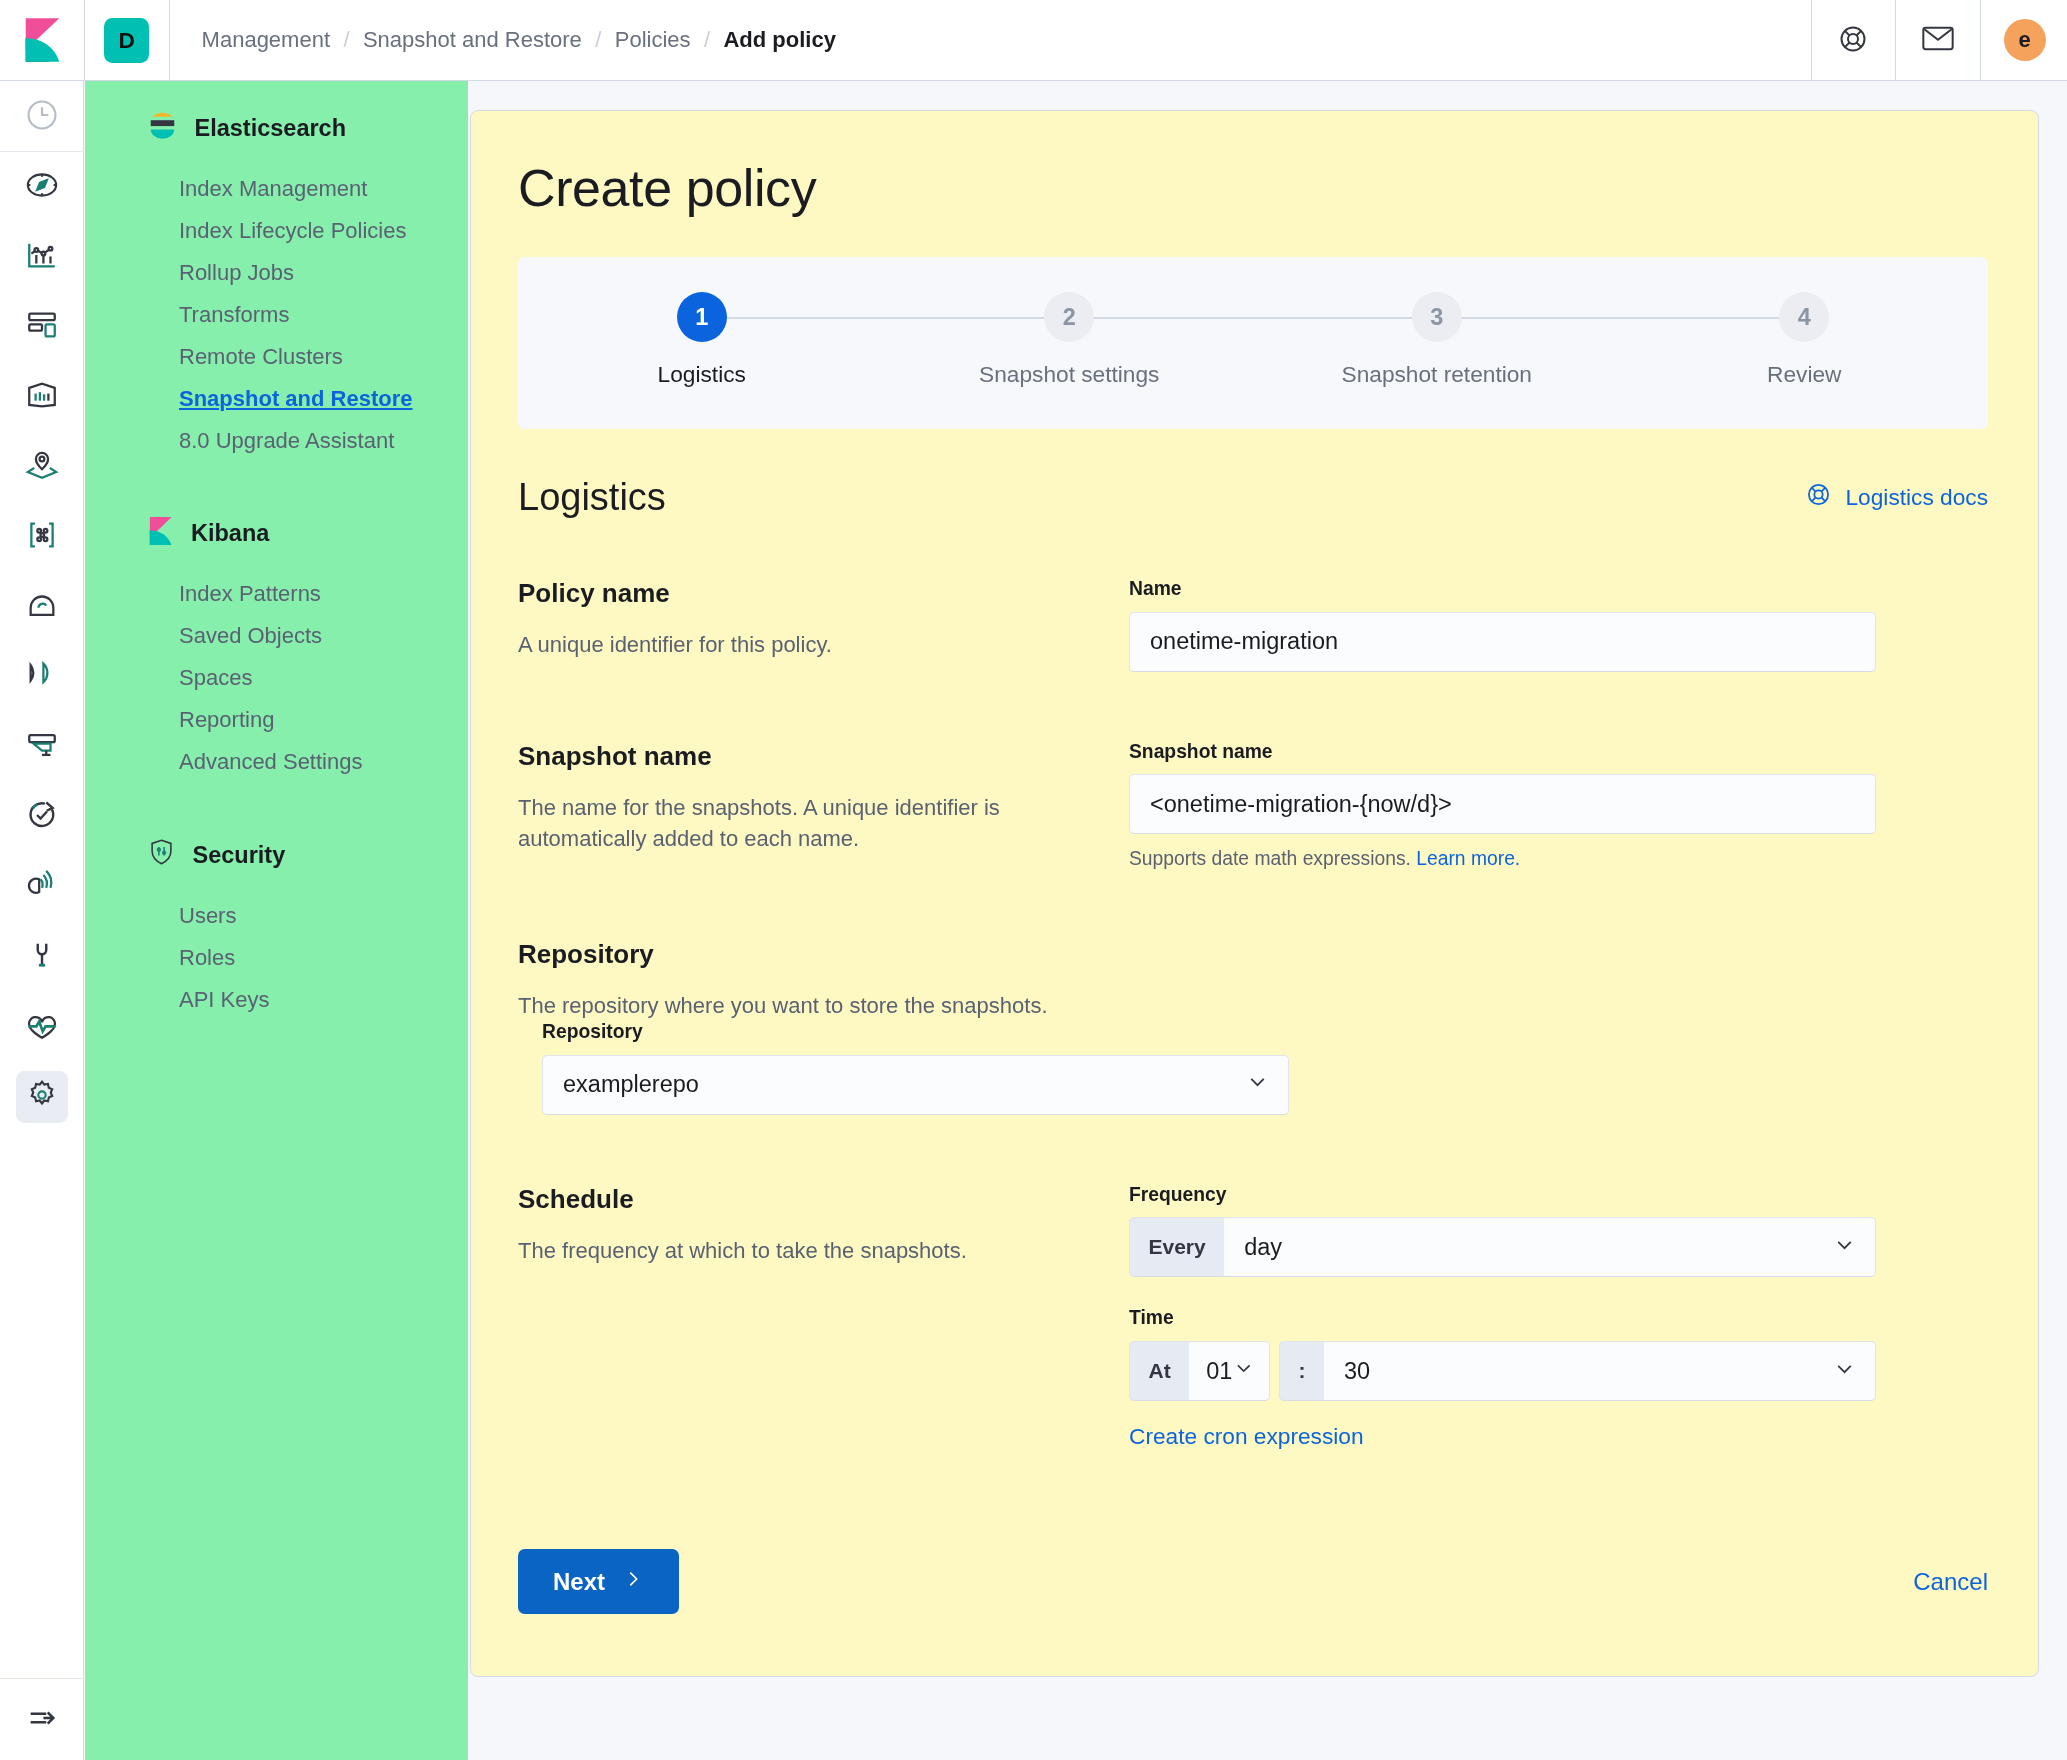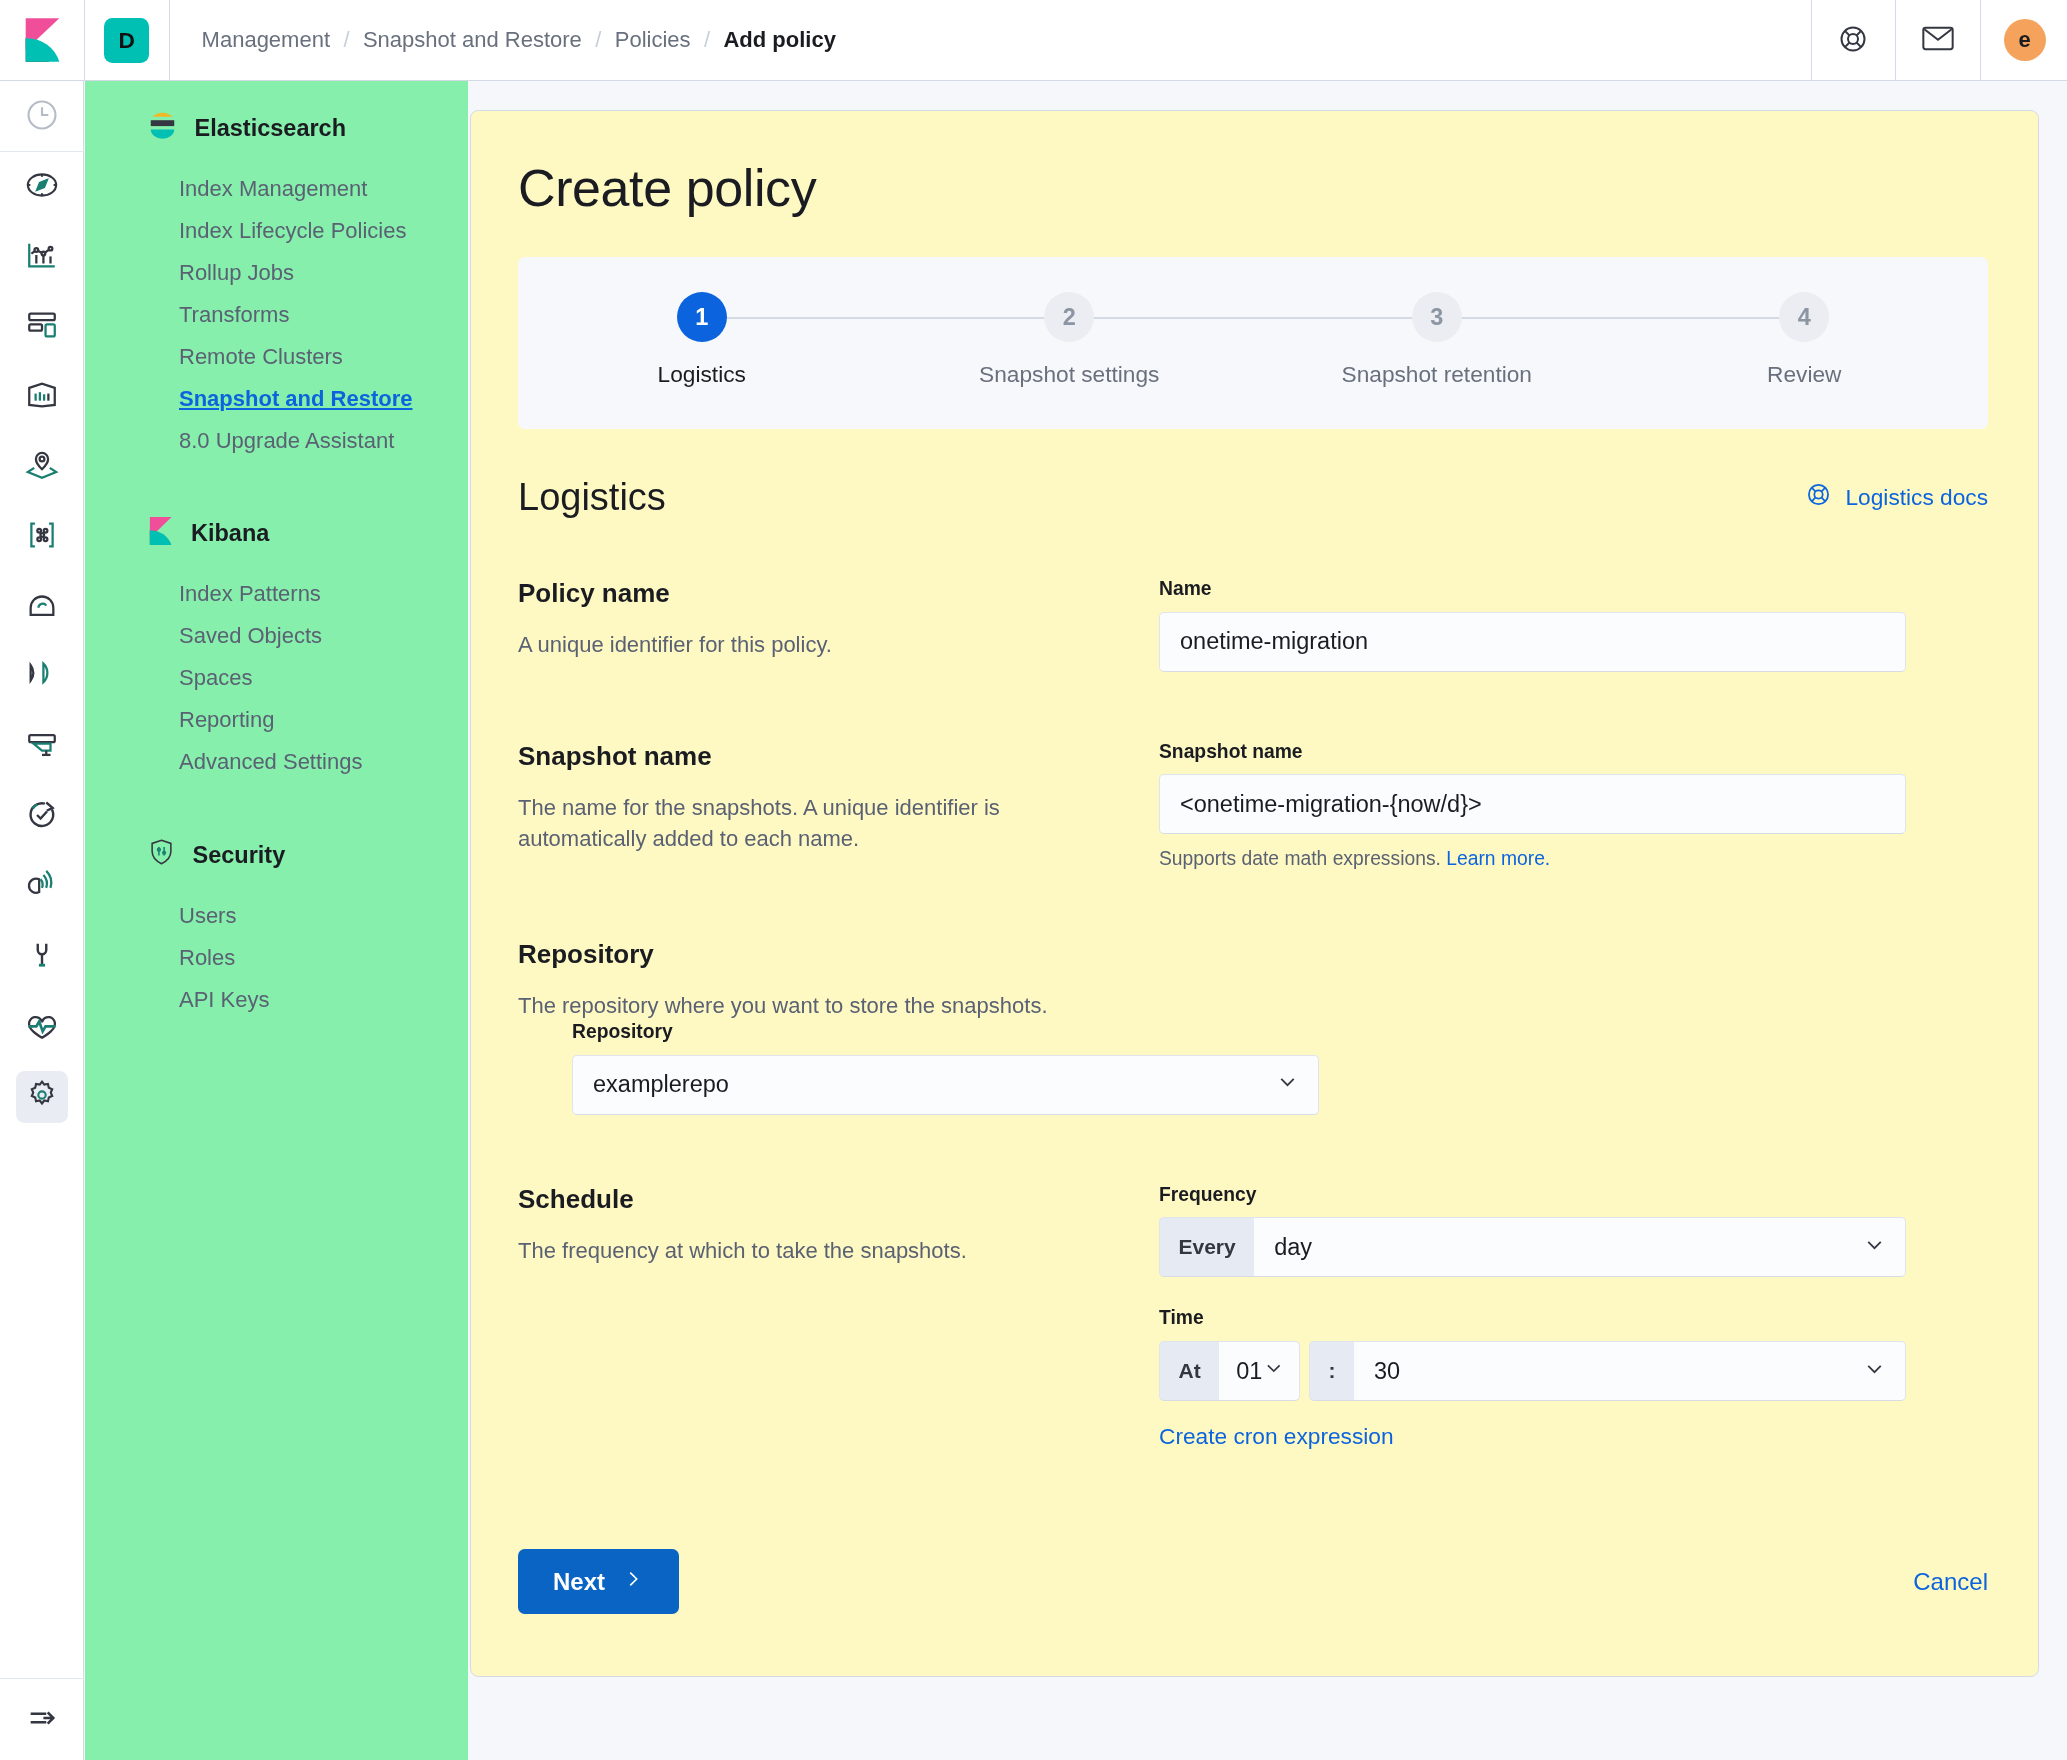--- a/index.html
+++ b/index.html
@@ -148,21 +148,21 @@
   }
   .section-title { font-size: 38px; font-weight: 400; color: #1a1c21; }
   .docs-link {
     display: flex; align-items: center; gap: 14.3px;
     font-size: 22.7px; color: #0b64dd; cursor: pointer;
   }
 
   
   .frow { display: flex; align-items: flex-start; margin-bottom: 0; }
   .fleft { width: 587px; padding-right: 34px; }
-  .fright { width: 747px; margin-left: 54px; }
+  .fright { width: 747px; margin-left: 24px; }
   .fh { font-size: 26px; font-weight: 700; color: #1a1c21; margin-bottom: 20px; }
   .fd { font-size: 22px; line-height: 1.42; color: #5a6173; }
 
   .flabel { font-size: 19.3px; font-weight: 700; color: #1a1c21; margin-bottom: 11.7px; }
   .field {
     height: 60px; width: 100%;
     background: #fbfcfd;
     border: 0.8px solid #e0e4ed;
     border-bottom: 1.7px solid #d6dbe6;
     border-radius: 5px;

